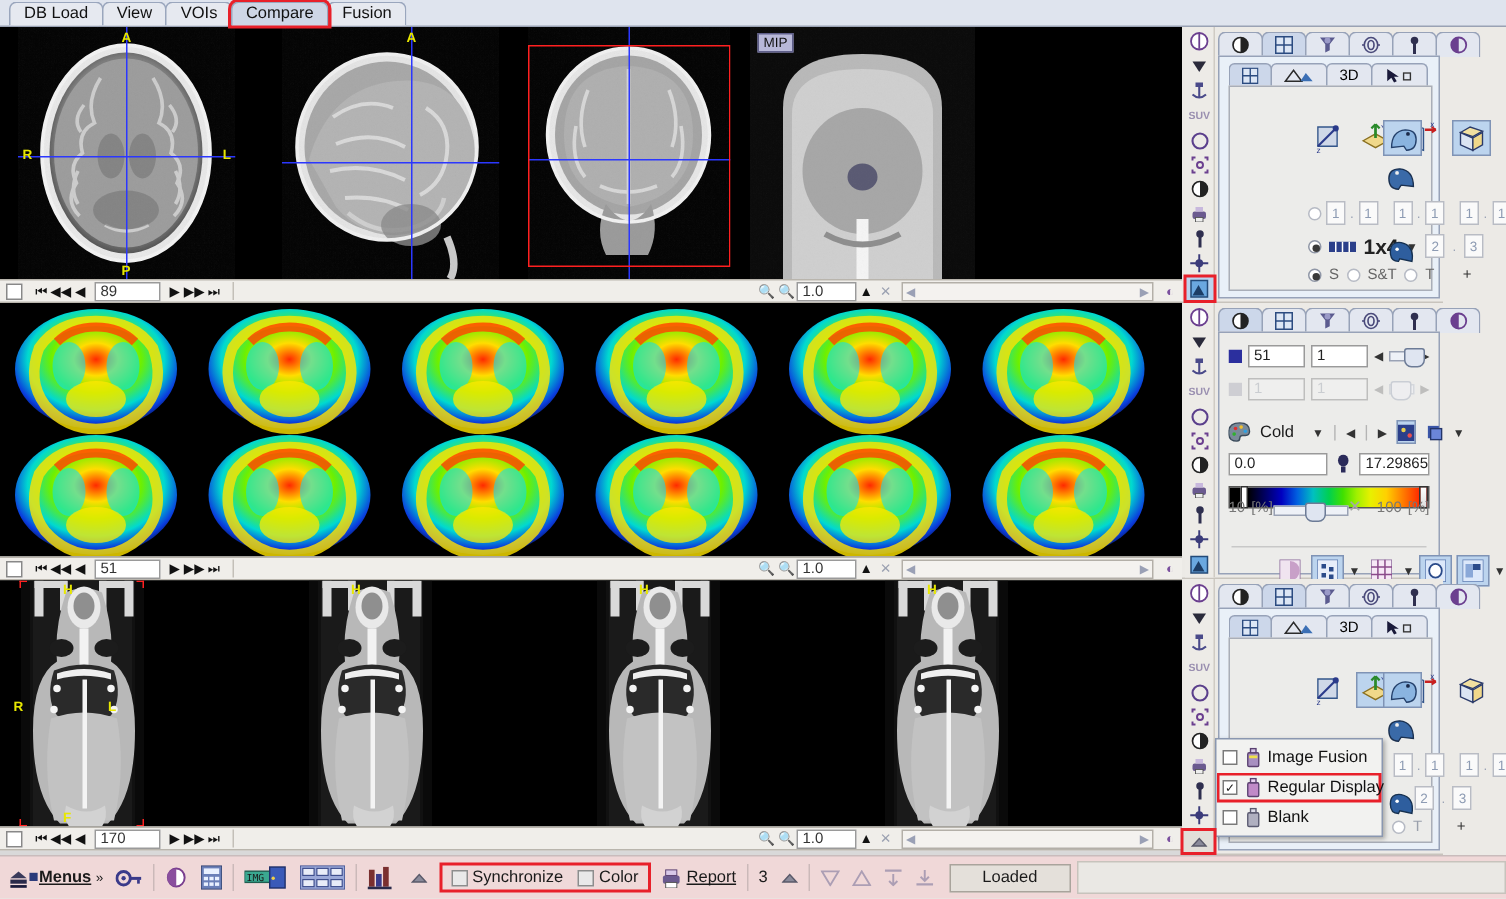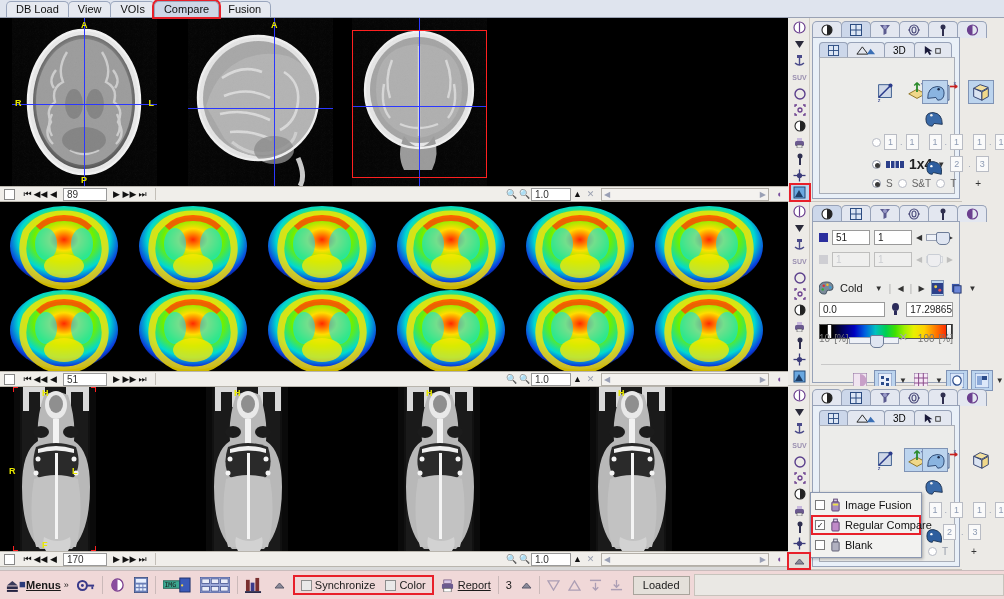--- a/index.html
+++ b/index.html
@@ -174,21 +174,21 @@
     display:flex; align-items:center; padding-left:6px;
   }
   .bsep { width:1px; height:18px; background:#cbb9b9; margin:0 7px; flex:none; }
   .bbtn { display:flex; align-items:center; gap:3px; cursor:default; color:#1a1a1a; font-size:11px; flex:none; }
   .boxchk { width:11px; height:11px; border:1px solid #8d8d8d; background:#e9e9e9; display:inline-block; flex:none; }
   .syncgroup {
     display:flex; align-items:center; gap:10px; padding:2px 6px;
     box-shadow:0 0 0 2px #e8202a; background:#efd9d9; flex:none;
   }
   .loadedbtn {
-    height:19px; padding:0 9px; background:#e4e0da; border:1px solid #a9a49c;
+    height:19px; padding:0 21px; background:#e4e0da; border:1px solid #a9a49c;
     display:flex; align-items:center; font-size:11px; color:#1a1a1a; flex:none;
   }
   .bfill { flex:1 1 auto; height:22px; background:#eae8e4; border:1px solid #c7c3bc; margin-left:4px; }
 
   
   .cell { position:absolute; top:0; bottom:0; overflow:hidden; }
   .olet { position:absolute; color:#e8e800; font-size:9px; font-weight:bold; }
   .mip-tag {
     position:absolute; left:5px; top:4px; background:#b8b8d8; border:1px solid #5f5f8a;
     color:#111; font-size:9px; padding:0 3px; line-height:11px;
@@ -294,20 +294,33 @@
             </g>
             <path d="M52 118 q16 22 30 0 q6 18 -2 34 l-28 0 q-8 -16 0 -34z" fill="#9b9b9b"></path>
             <ellipse cx="67" cy="72" rx="54" ry="58" fill="none" stroke="#f0f0f0" stroke-width="2.3"></ellipse>
             <rect width="135" height="168" fill="#ffffff" opacity="0.05" filter="url(#grain)"></rect>
           </svg>
           <div class="xhair-v" style="left:67px;"></div>
           <div class="xhair-h" style="top:88px;"></div>
           <div class="redframe" style="left:0;top:12px;width:135px;height:148px;"></div>
         </div>
 
+        <div class="cell" style="left:500px;width:150px;">
+          <svg width="150" height="168" viewBox="0 0 150 168">
+            <rect width="150" height="168" fill="#0b0b0b"></rect>
+            <path d="M22 168 L22 54 q0 -36 53 -36 q53 0 53 36 L128 168 z" fill="#b9b9b9"></path>
+            <path d="M28 168 L28 58 q0 -30 47 -30 q47 0 47 30 L122 168 z" fill="#cfcfcf"></path>
+            <ellipse cx="75" cy="96" rx="40" ry="42" fill="#9a9a9a" opacity=".75"></ellipse>
+            <ellipse cx="75" cy="100" rx="10" ry="9" fill="#5a5a73"></ellipse>
+            <rect x="71" y="128" width="8" height="40" fill="#f4f4f4"></rect>
+            <path d="M50 138 q25 14 50 0" stroke="#8e8e8e" stroke-width="4" fill="none"></path>
+            <rect width="150" height="168" fill="#ffffff" opacity="0.04" filter="url(#grain)"></rect>
+          </svg>
+          <div class="mip-tag">MIP</div>
+        </div>
       </div>
     </div>
 
     <div class="navbar">
       <span class="chk"></span>
       <span class="navbtn">⏮</span>
       <span class="navbtn">◀◀</span>
       <span class="navbtn">◀</span>
       <span class="numfield">89</span>
       <span class="navbtn">▶</span>
@@ -1249,21 +1262,21 @@
           <span>Image Fusion</span>
         </div>
         <div class="mitem hl">
           <span class="mchk">✓</span>
           <span>
               <svg width="11" height="15" viewBox="0 0 12 16" style="margin-right:4px">
                 <rect x="2" y="4" width="8" height="10" rx="1" fill="#c08ac8" stroke="#5a4070"></rect>
                 <rect x="4" y="1" width="4" height="3" fill="#e8d0f0" stroke="#5a4070"></rect>
               </svg>
             </span>
-          <span>Regular Compare</span>
+          <span>Regular Display</span>
         </div>
         <div class="mitem">
           <span class="mchk"></span>
           <span>
               <svg width="11" height="15" viewBox="0 0 12 16" style="margin-right:4px">
                 <rect x="2" y="4" width="8" height="10" rx="1" fill="#b0b0c0" stroke="#5a5a70"></rect>
                 <rect x="4" y="1" width="4" height="3" fill="#dcdce8" stroke="#5a5a70"></rect>
               </svg>
             </span>
           <span>Blank</span>

